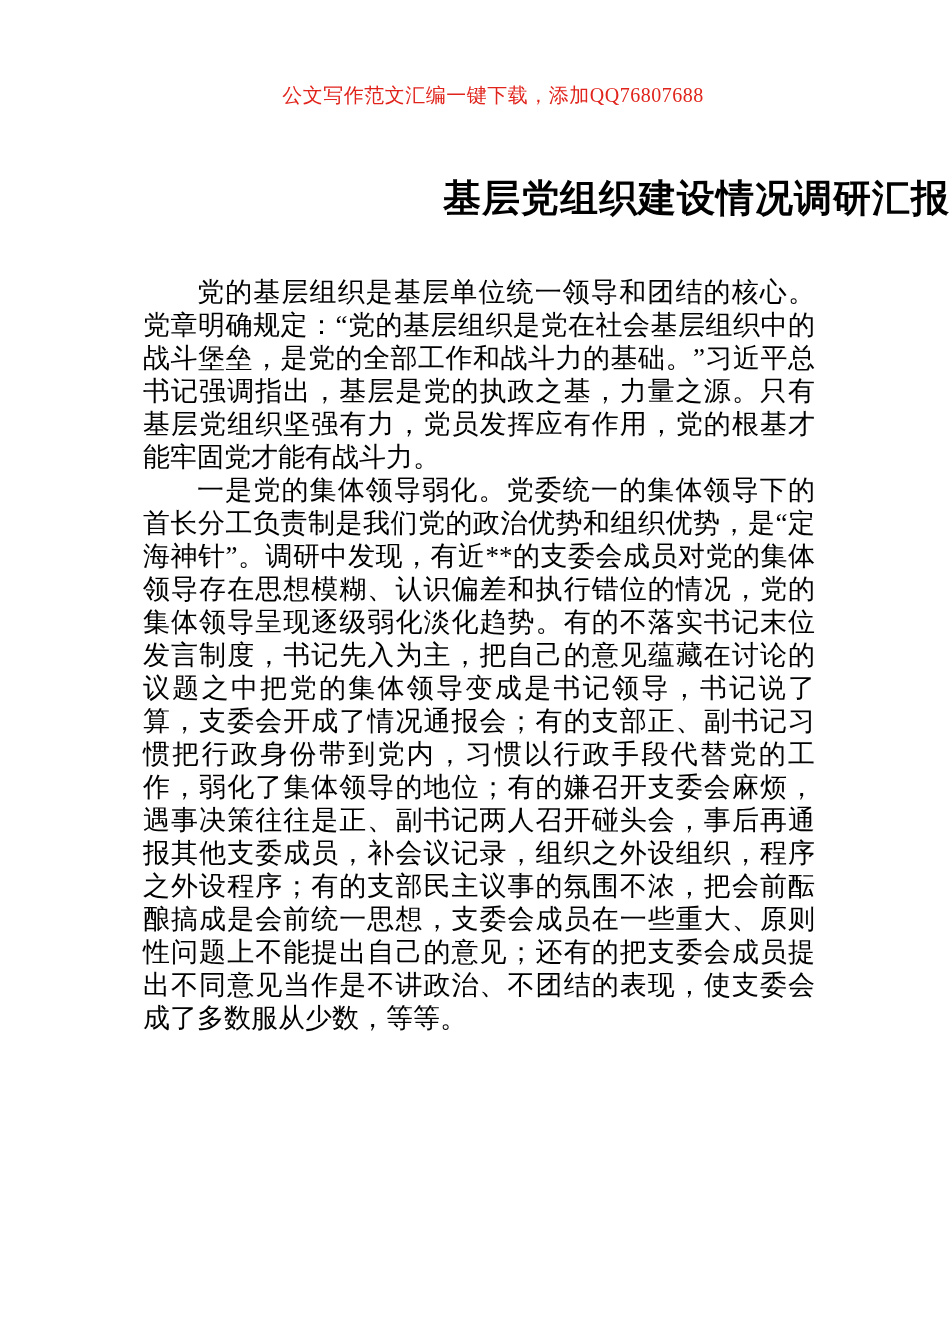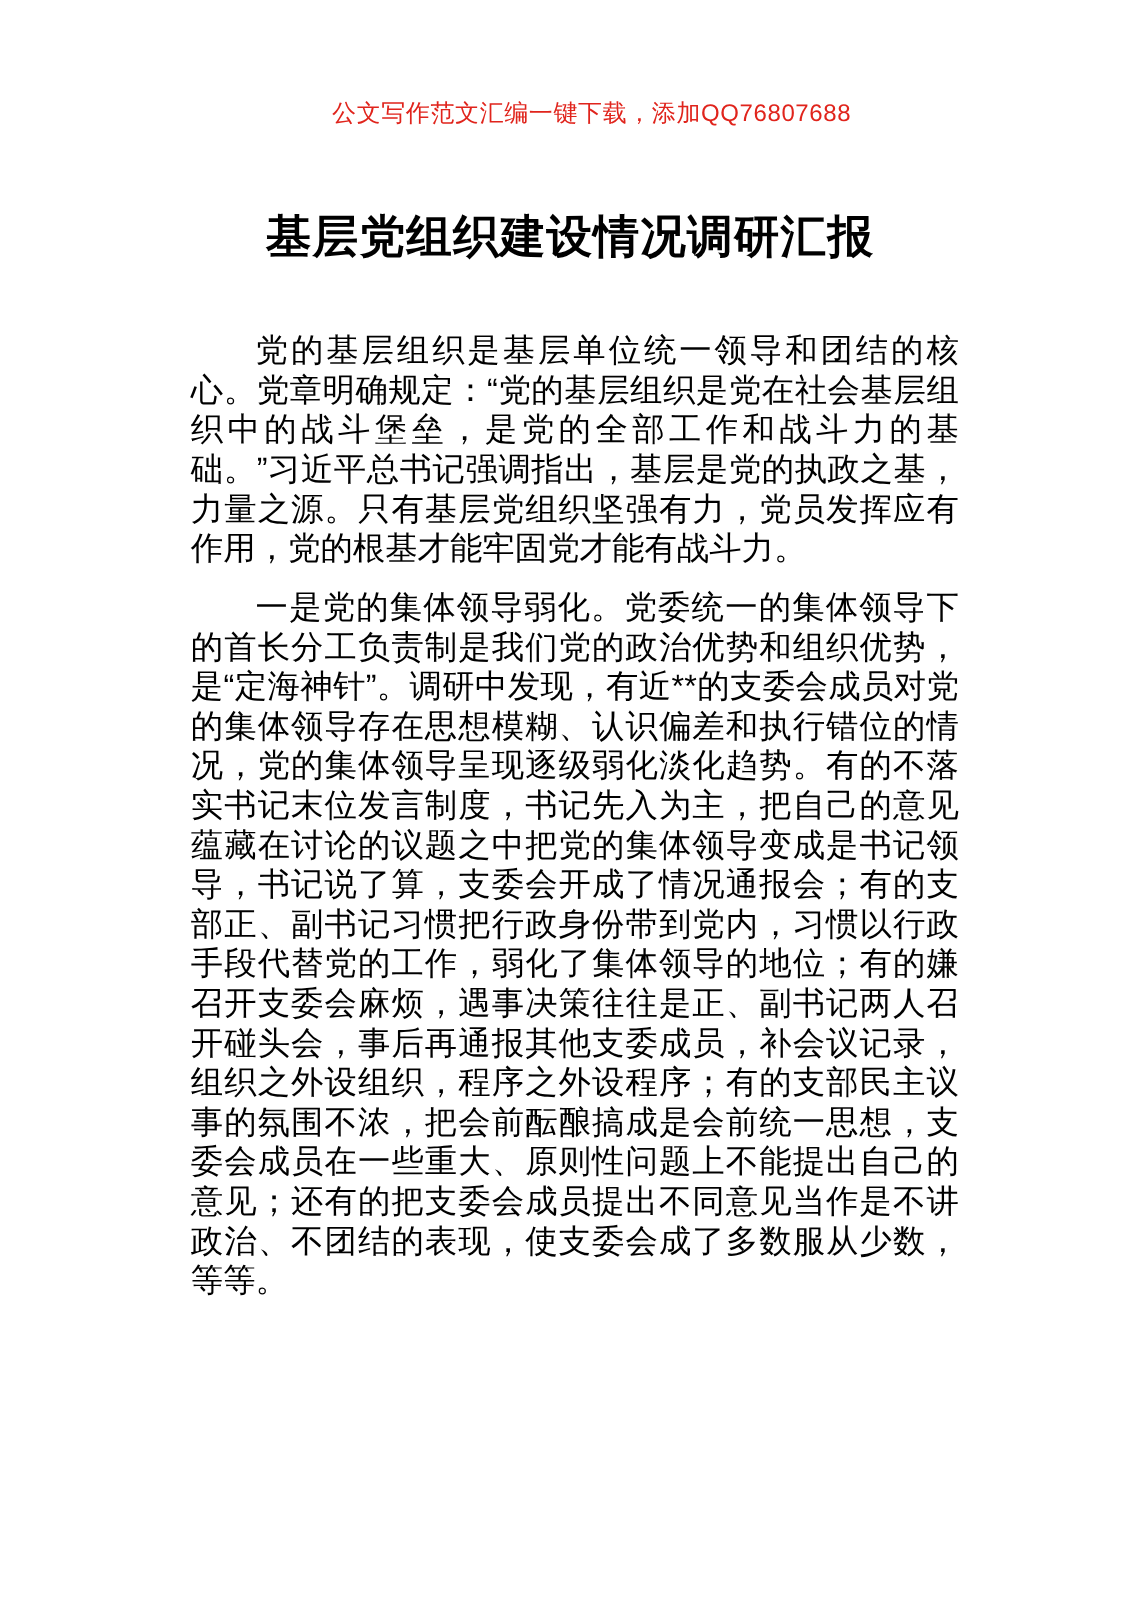--- a/index.html
+++ b/index.html
@@ -6,52 +6,52 @@
     margin: 0;
     padding: 0;
     background: #ffffff;
   }
   .page {
     position: relative;
     width: 950px;
     height: 1296px;
     background: #ffffff;
     overflow: hidden;
-    font-family: Liberation Sans, sans-serif;
+    font-family: Liberation Serif, serif;
     color: #000000;
     border-radius: 31px;
   }
   .promo {
     padding-top: 82px;
     padding-left: 36px;
     text-align: center;
     font-size: 20px;
     line-height: 26px;
     color: #e0241c;
     letter-spacing: 0.5px;
   }
   .doc-title {
     margin: 64px 0 0 0;
-    text-align: center;
+    text-align: right;
     font-size: 38px;
     line-height: 52px;
     font-weight: 700;
     letter-spacing: 1px;
     color: #000000;
   }
   .doc-body {
     margin: 52px 135px 0 143px;
     width: 672px;
     font-size: 27px;
     line-height: 33px;
     text-align: justify;
     color: #000000;
   }
   .doc-body p {
-    margin: 16px;
+    margin: 0;
     padding: 0;
     text-indent: 2em;
     word-break: break-all;
   }
 </style>
 </head>
 <body>
 
 <div class="page">
 

